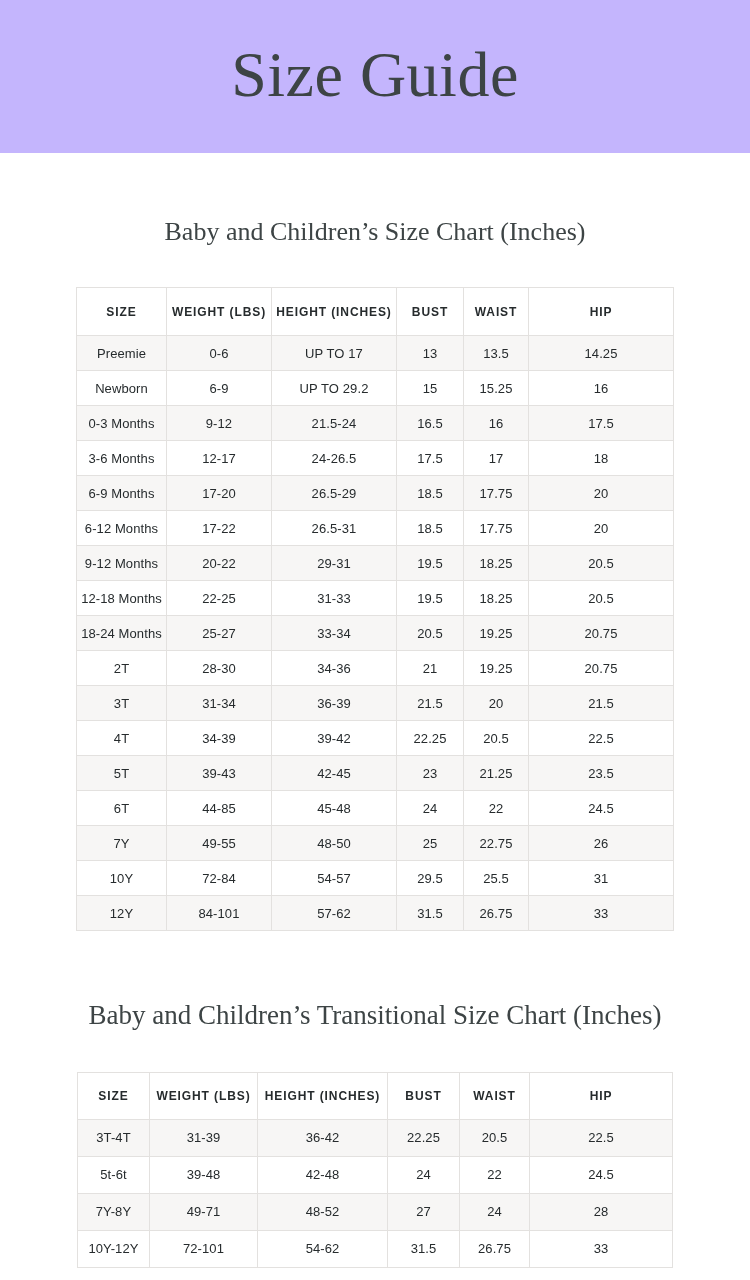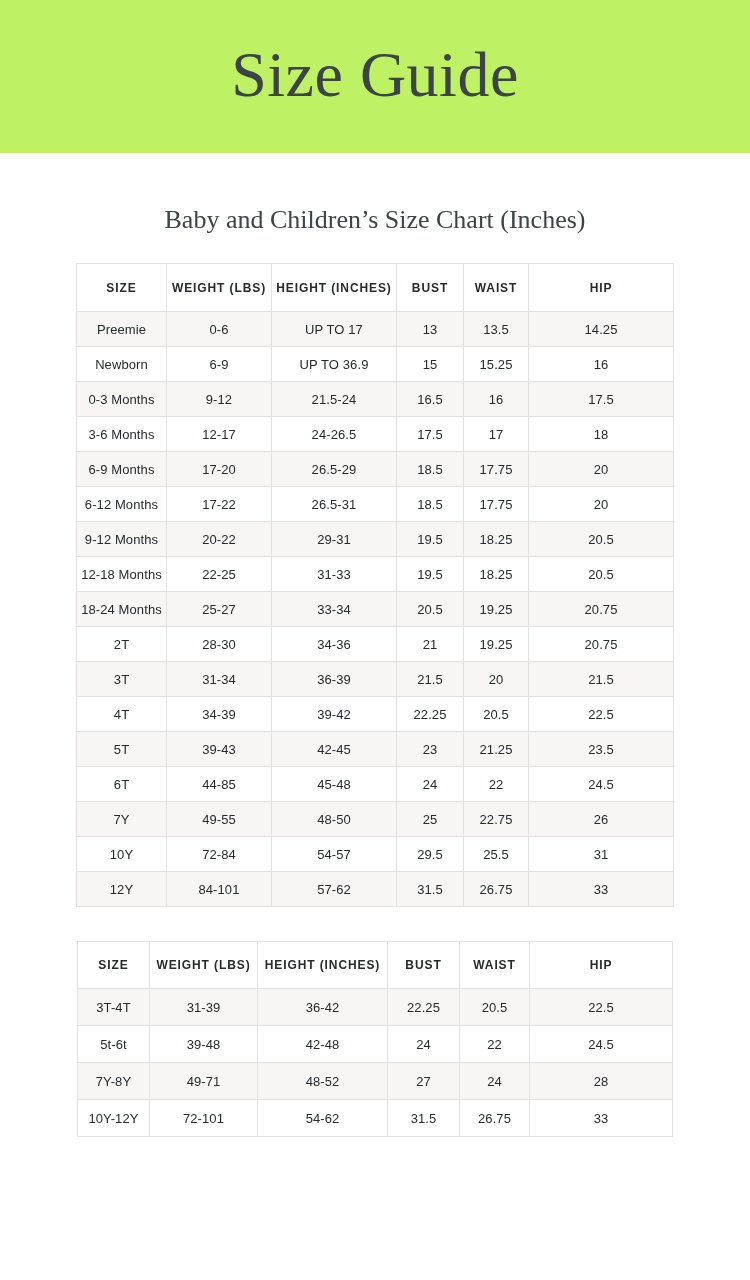--- a/index.html
+++ b/index.html
@@ -14,21 +14,21 @@
     background: #ffffff;
     font-family: "Liberation Sans", sans-serif;
     color: #2f3436;
     -webkit-font-smoothing: antialiased;
   }
 
   
   .page-banner {
     width: 100%;
     height: 153px;
-    background: #bef264;
+    background: #c4b5fd;
     display: flex;
     align-items: center;
     justify-content: center;
   }
   .page-title {
     font-family: "Liberation Serif", "DejaVu Serif", serif;
     font-size: 64px;
     font-weight: 400;
     letter-spacing: 0.5px;
     color: #3d4445;
@@ -39,21 +39,21 @@
 
   
   .section {
     width: 100%;
   }
   .section-heading {
     font-family: "Liberation Serif", "DejaVu Serif", serif;
     font-weight: 400;
     color: #3d4445;
     text-align: center;
-    margin: 4px;
+    margin: 16px;
     line-height: 1.2;
   }
   .section-heading.primary {
     font-size: 26px;
     padding-top: 47px;
     padding-bottom: 0;
   }
   .section-heading.secondary {
     font-size: 27px;
     padding-top: 42px;
@@ -163,21 +163,21 @@
             <td>Preemie</td>
             <td>0-6</td>
             <td>UP TO 17</td>
             <td>13</td>
             <td>13.5</td>
             <td>14.25</td>
           </tr>
           <tr class="plain">
             <td>Newborn</td>
             <td>6-9</td>
-            <td>UP TO 36.9</td>
+            <td>UP TO 29.2</td>
             <td>15</td>
             <td>15.25</td>
             <td>16</td>
           </tr>
           <tr class="shaded">
             <td>0-3 Months</td>
             <td>9-12</td>
             <td>21.5-24</td>
             <td>16.5</td>
             <td>16</td>
@@ -296,20 +296,21 @@
             <td>33</td>
           </tr>
         </tbody>
     </table>
   </div>
 
   <div class="table-spacer-bottom"></div>
 </div>
 
 <div class="section">
+  <h2 class="section-heading secondary">Baby and Children’s Transitional Size Chart (Inches)</h2>
 
   <div class="table-spacer-top"></div>
 
   <div class="table-wrap">
     <table class="size-table" id="transitional-table">
       <colgroup>
         <col class="c-size">
           <col class="c-weight">
           <col class="c-height">
         <col class="c-bust">

